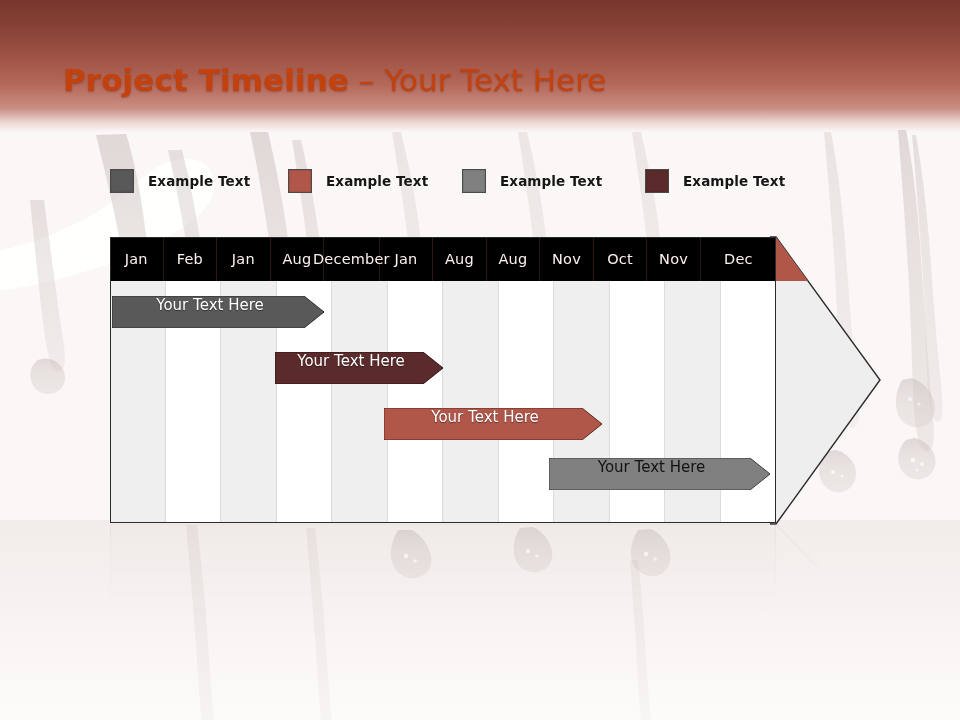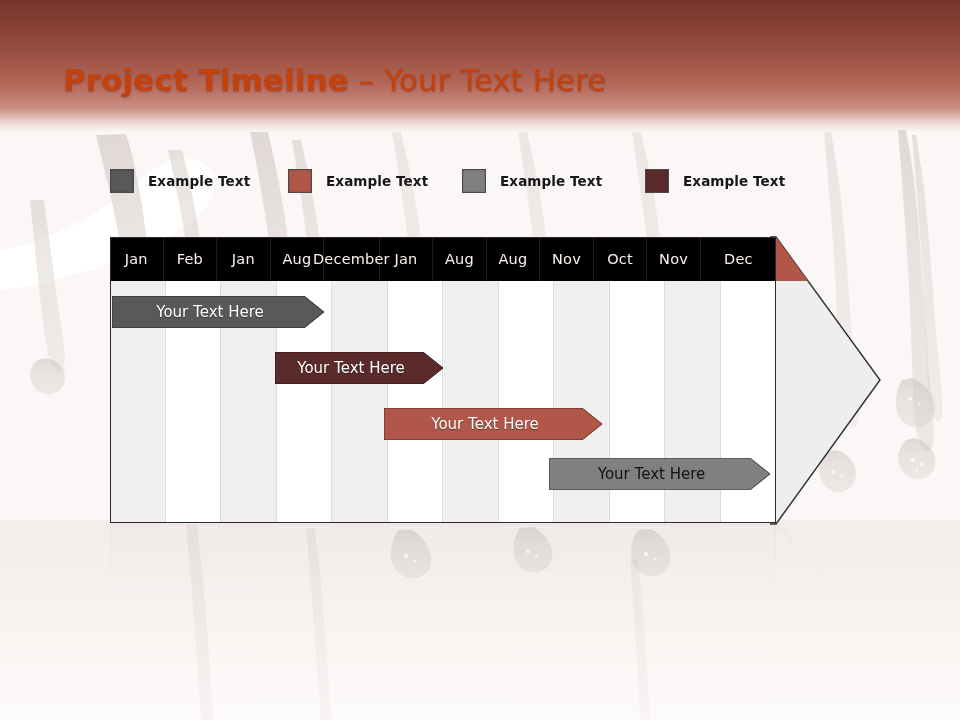--- a/index.html
+++ b/index.html
@@ -76,21 +76,21 @@
   #col-lines{position:absolute;left:0;top:44px;width:666px;height:242px;display:flex;pointer-events:none;}
   .col-line{height:100%;border-right:1px solid #dcdcdc;box-sizing:border-box;}
   .col-line:last-child{border-right:none;}
 
   
   #arrowhead{position:absolute;left:770px;top:236px;width:120px;height:290px;}
 
   
   .taskbar{
     position:absolute;height:32px;
-    display:flex;align-items:center;
+    display:flex;
   }
   .taskbar .bar-svg{position:absolute;left:0;top:0;}
   .taskbar .bar-text{
     position:relative;z-index:2;width:100%;text-align:center;
     padding-right:16px;box-sizing:border-box;
     font-size:15px;white-space:nowrap;
   }
   .taskbar.lt .bar-text{color:#ffffff;text-shadow:0 1px 1px rgba(0,0,0,.45);}
   .taskbar.dk .bar-text{color:#121212;}
 

